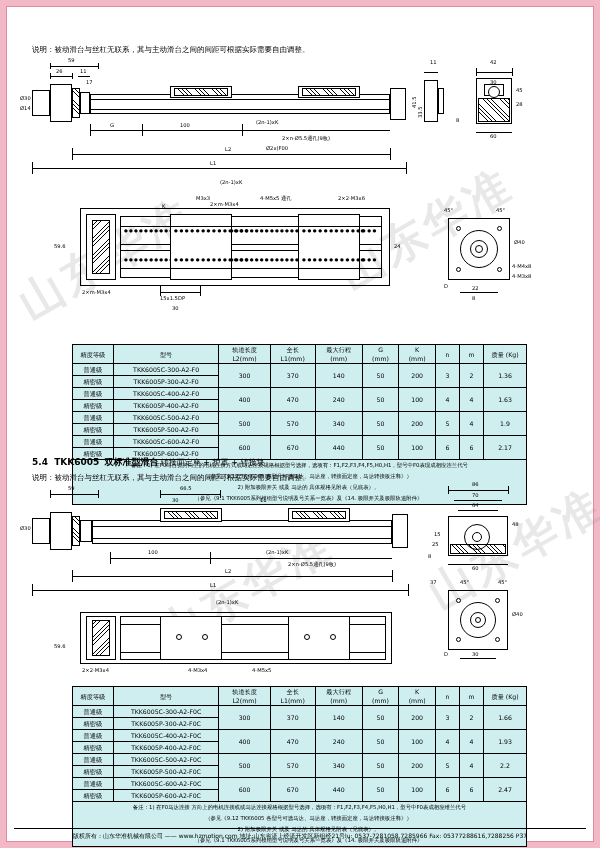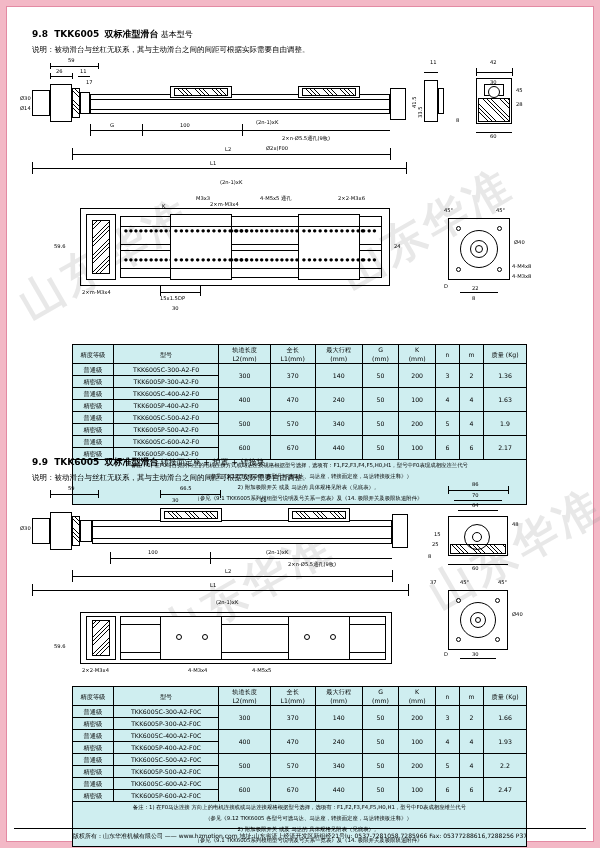--- a/index.html
+++ b/index.html
@@ -110,26 +110,20 @@
 <div class="page-border"></div>
 <div class="page-inner"></div>
 
 <div class="wm wm1">山东华准</div>
 <div class="wm wm2">山东华准</div>
 <div class="wm wm3">山东华准</div>
 <div class="wm wm4">山东华准</div>
 
 <div class="content">
 
-  <div style="position:absolute;left:18px;top:14px;">
-    <span class="sec-title">9.8</span>
-    <span class="sec-title" style="margin-left:4px;">TKK6005</span>
-    <span class="sec-title" style="margin-left:3px;">双标准型滑台</span>
-    <span style="font-size:8px;">基本型号</span>
-  </div>
   <div class="sec-note" style="position:absolute;left:18px;top:28px;">说明：被动滑台与丝杠无联系，其与主动滑台之间的间距可根据实际需要自由调整。</div>
 
   <div class="draw" style="position:absolute;left:6px;top:44px;width:560px;height:280px;">
 
     <div class="hl ln" style="left:30px;top:8px;width:48px;"></div>
     <div class="vl ln" style="left:30px;top:5px;height:6px;"></div>
     <div class="vl ln" style="left:78px;top:5px;height:6px;"></div>
     <div class="lbl" style="left:48px;top:0px;">59</div>
     <div class="hl ln" style="left:30px;top:18px;width:22px;"></div>
     <div class="vl ln" style="left:30px;top:15px;height:6px;"></div>
@@ -349,21 +343,21 @@
             <div style="padding-left:18px;">（参见《9.12 TKK6005 各型号可选马达、马达座，转接面定座，马达转接板注释》）</div>
             <div style="padding-left:18px;">2) 附加极限开关 或及 马达的 具体规格见附表（见底表）。</div>
             <div style="padding-left:18px;">（参见《9.1 TKK6005系列模组型号说明及号关系一览表》及《14. 极限开关及极限轨道附件》</div>
           </td>
         </tr>
       </tbody>
     </table>
   </div>
 
   <div style="position:absolute;left:18px;top:442px;">
-    <span class="sec-title">9.9</span>
+    <span class="sec-title">5.4</span>
     <span class="sec-title" style="margin-left:4px;">TKK6005</span>
     <span class="sec-title" style="margin-left:3px;">双标准型滑台</span>
     <span style="font-size:8px;">转接面定座 + 护罩 + 转接块</span>
   </div>
   <div class="sec-note" style="position:absolute;left:18px;top:456px;">说明：被动滑台与丝杠无联系，其与主动滑台之间的间距可根据实际需要自由调整。</div>
 
   <div class="draw" style="position:absolute;left:6px;top:470px;width:560px;height:200px;">
 
     <div class="hl ln" style="left:30px;top:10px;width:48px;"></div>
     <div class="vl ln" style="left:30px;top:6px;height:8px;"></div>

